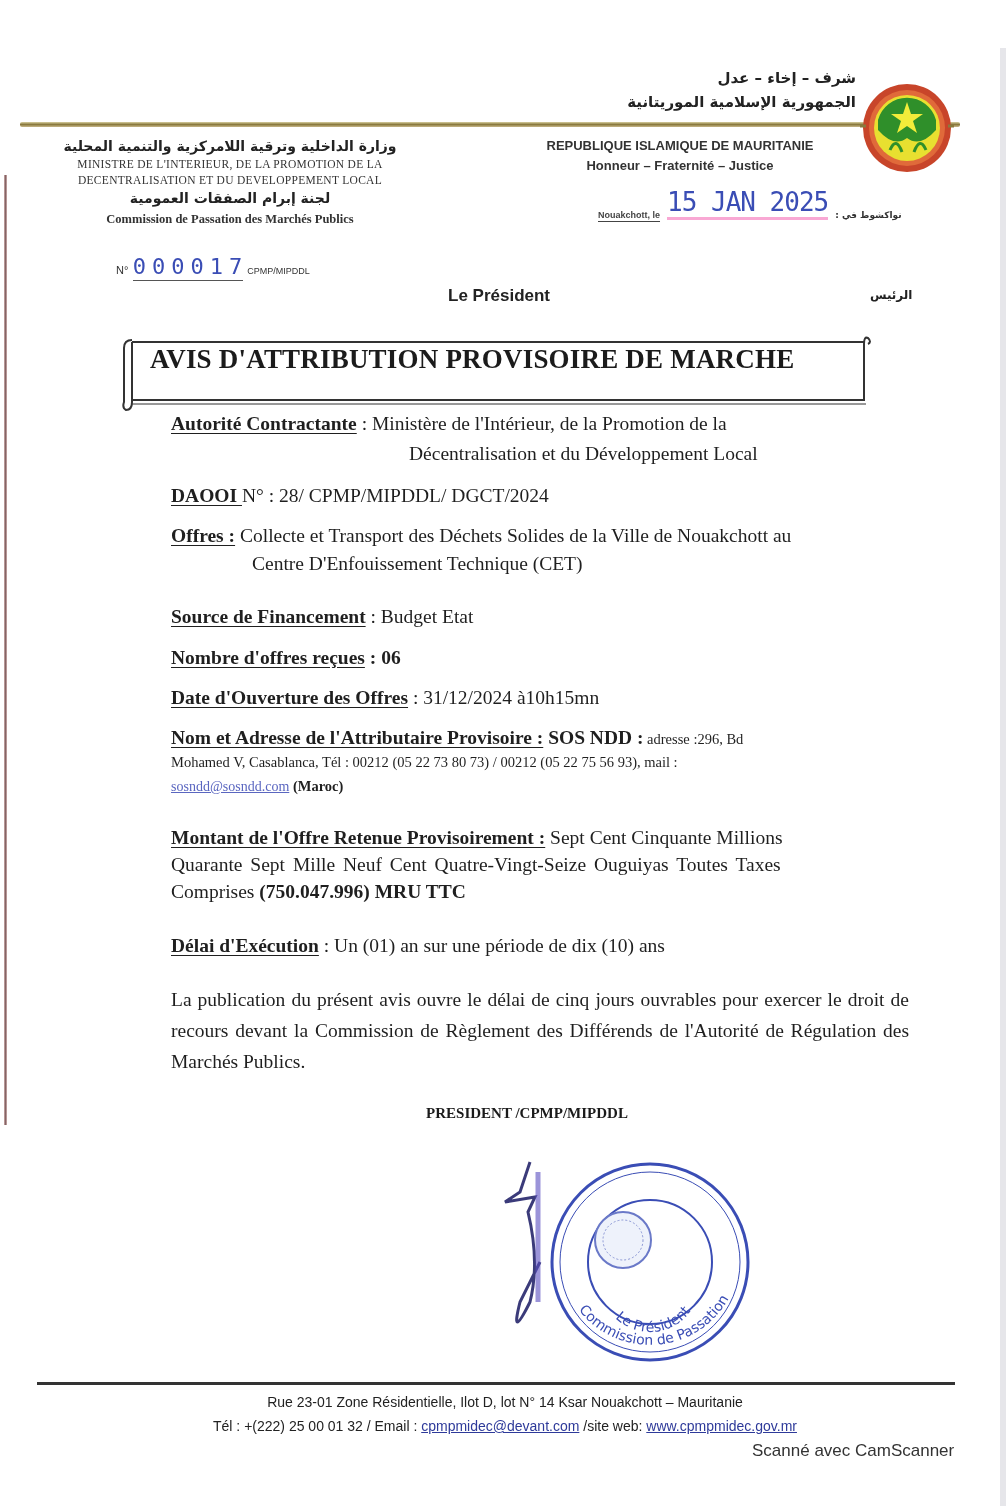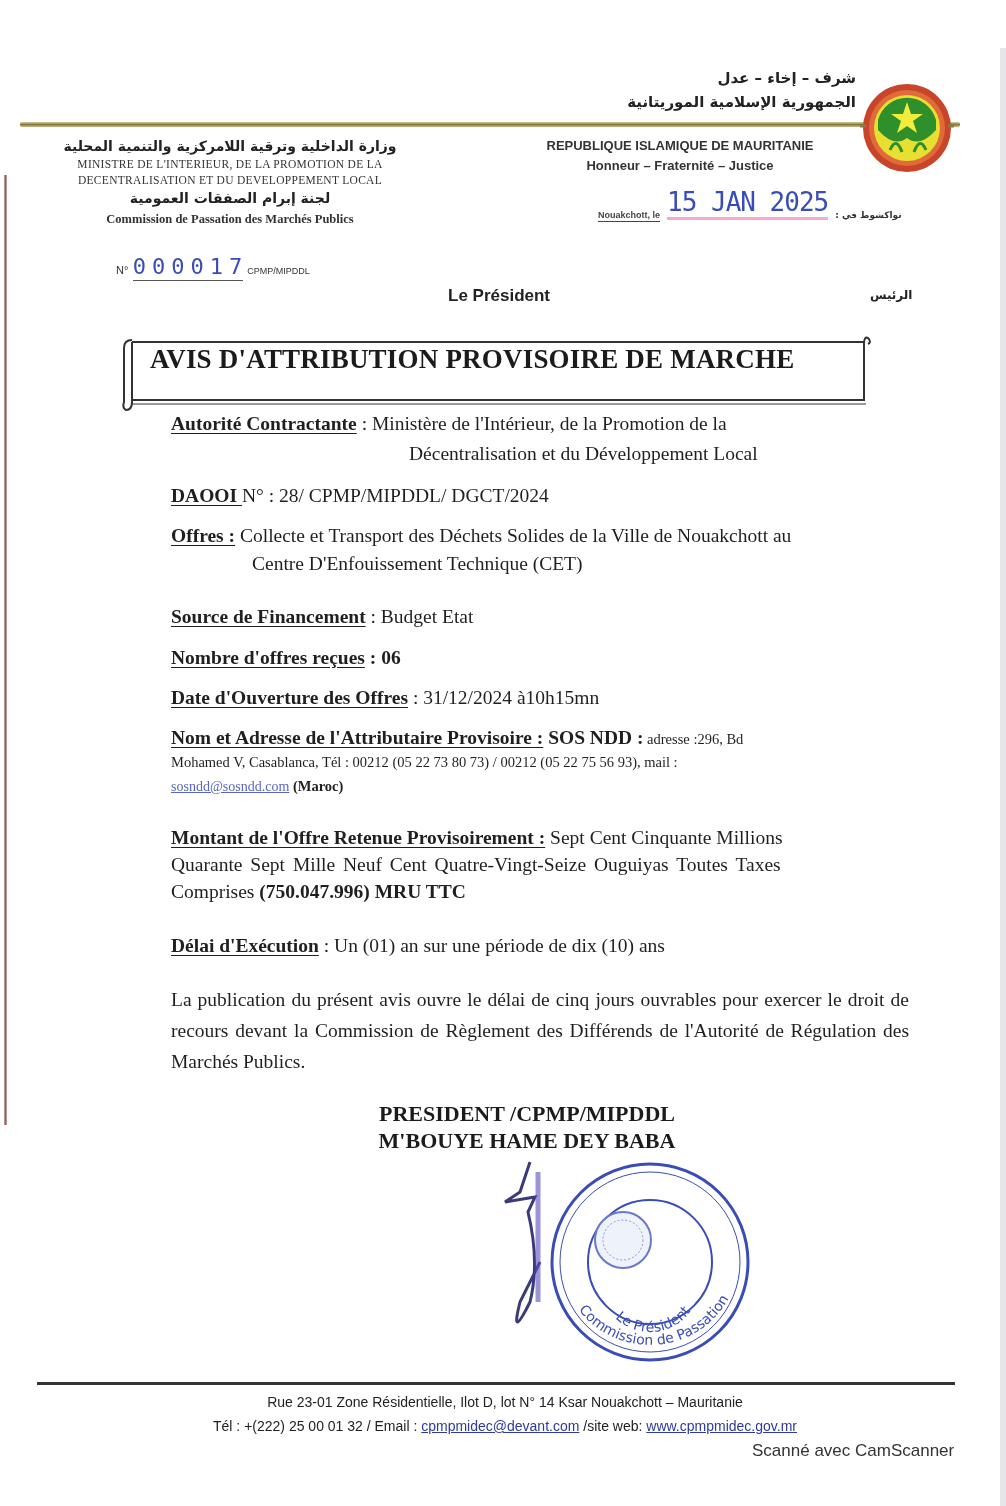--- a/index.html
+++ b/index.html
@@ -49,21 +49,21 @@
   
   .body { left: 124px; top: 410px; width: 760px; font-size: 19.5px; line-height: 28px; color:#1f1f1f; }
   .lbl { font-weight: bold; text-decoration: underline; text-underline-offset: 3px; }
   .row { position: absolute; left: 0; margin-left: 47px; }
   .indent { padding-left: 238px; }
   .small { font-size: 14.5px; line-height: 24px; }
   .link { color:#5a66c0; text-decoration: underline; font-size: 14px; }
   .bold { font-weight: bold; }
   .justify { text-align: justify; }
 
-  .sign { left: 372px; top: 1100px; width: 310px; text-align: center; font-size: 22px; font-weight: bold; line-height: 27px; color:#1b1b1b; }
+  .sign { left: 372px; top: 1100px; width: 310px; text-align: center; font-size: 15px; font-weight: bold; line-height: 27px; color:#1b1b1b; }
   .stamp { left: 500px; top: 1152px; width: 250px; height: 220px; }
 
   .footer-rule { left: 37px; top: 1382px; width: 918px; height: 3px; background: #333; }
   .footer { left: 40px; top: 1390px; width: 930px; text-align: center; font-family: "Liberation Sans", sans-serif; font-size: 14px; line-height: 24px; color:#222; }
   .footer a { color:#2e3a9a; text-decoration: underline; }
   .camscanner { left: 752px; top: 1441px; font-family:"Liberation Sans", sans-serif; font-size: 17px; color:#333; }
 </style>
 </head>
 <body>
 
@@ -162,21 +162,20 @@
 
   <div class="row" style="top:522px;">
     <span class="lbl">Délai d'Exécution</span><span> : Un (01) an sur une période de dix (10) ans</span>
   </div>
 
   <div class="row justify" style="top:574px; width:738px; line-height:31px;">La publication du présent avis ouvre le délai de cinq jours ouvrables pour exercer le droit de recours devant la Commission de Règlement des Différends de l'Autorité de Régulation des Marchés Publics.</div>
 </div>
 
 <div class="abs sign">
   <div>PRESIDENT /CPMP/MIPDDL</div>
-  <div>M'BOUYE HAME DEY BABA</div>
 </div>
 
 <svg class="abs stamp" viewBox="0 0 250 220">
 
   <path d="M30 10 L20 40 L5 50 L35 45 L28 60 Q40 110 30 150 Q10 190 20 150 Q35 120 40 110" stroke="#3b3b7a" stroke-width="3" fill="none"></path>
   <path d="M38 20 L38 150" stroke="#5a4ec0" stroke-width="5" opacity=".6"></path>
 
   <circle cx="150" cy="110" r="98" fill="none" stroke="#3a4db5" stroke-width="3"></circle>
   <circle cx="150" cy="110" r="90" fill="none" stroke="#3a4db5" stroke-width="1"></circle>
   <circle cx="150" cy="110" r="62" fill="none" stroke="#3a4db5" stroke-width="2"></circle>

